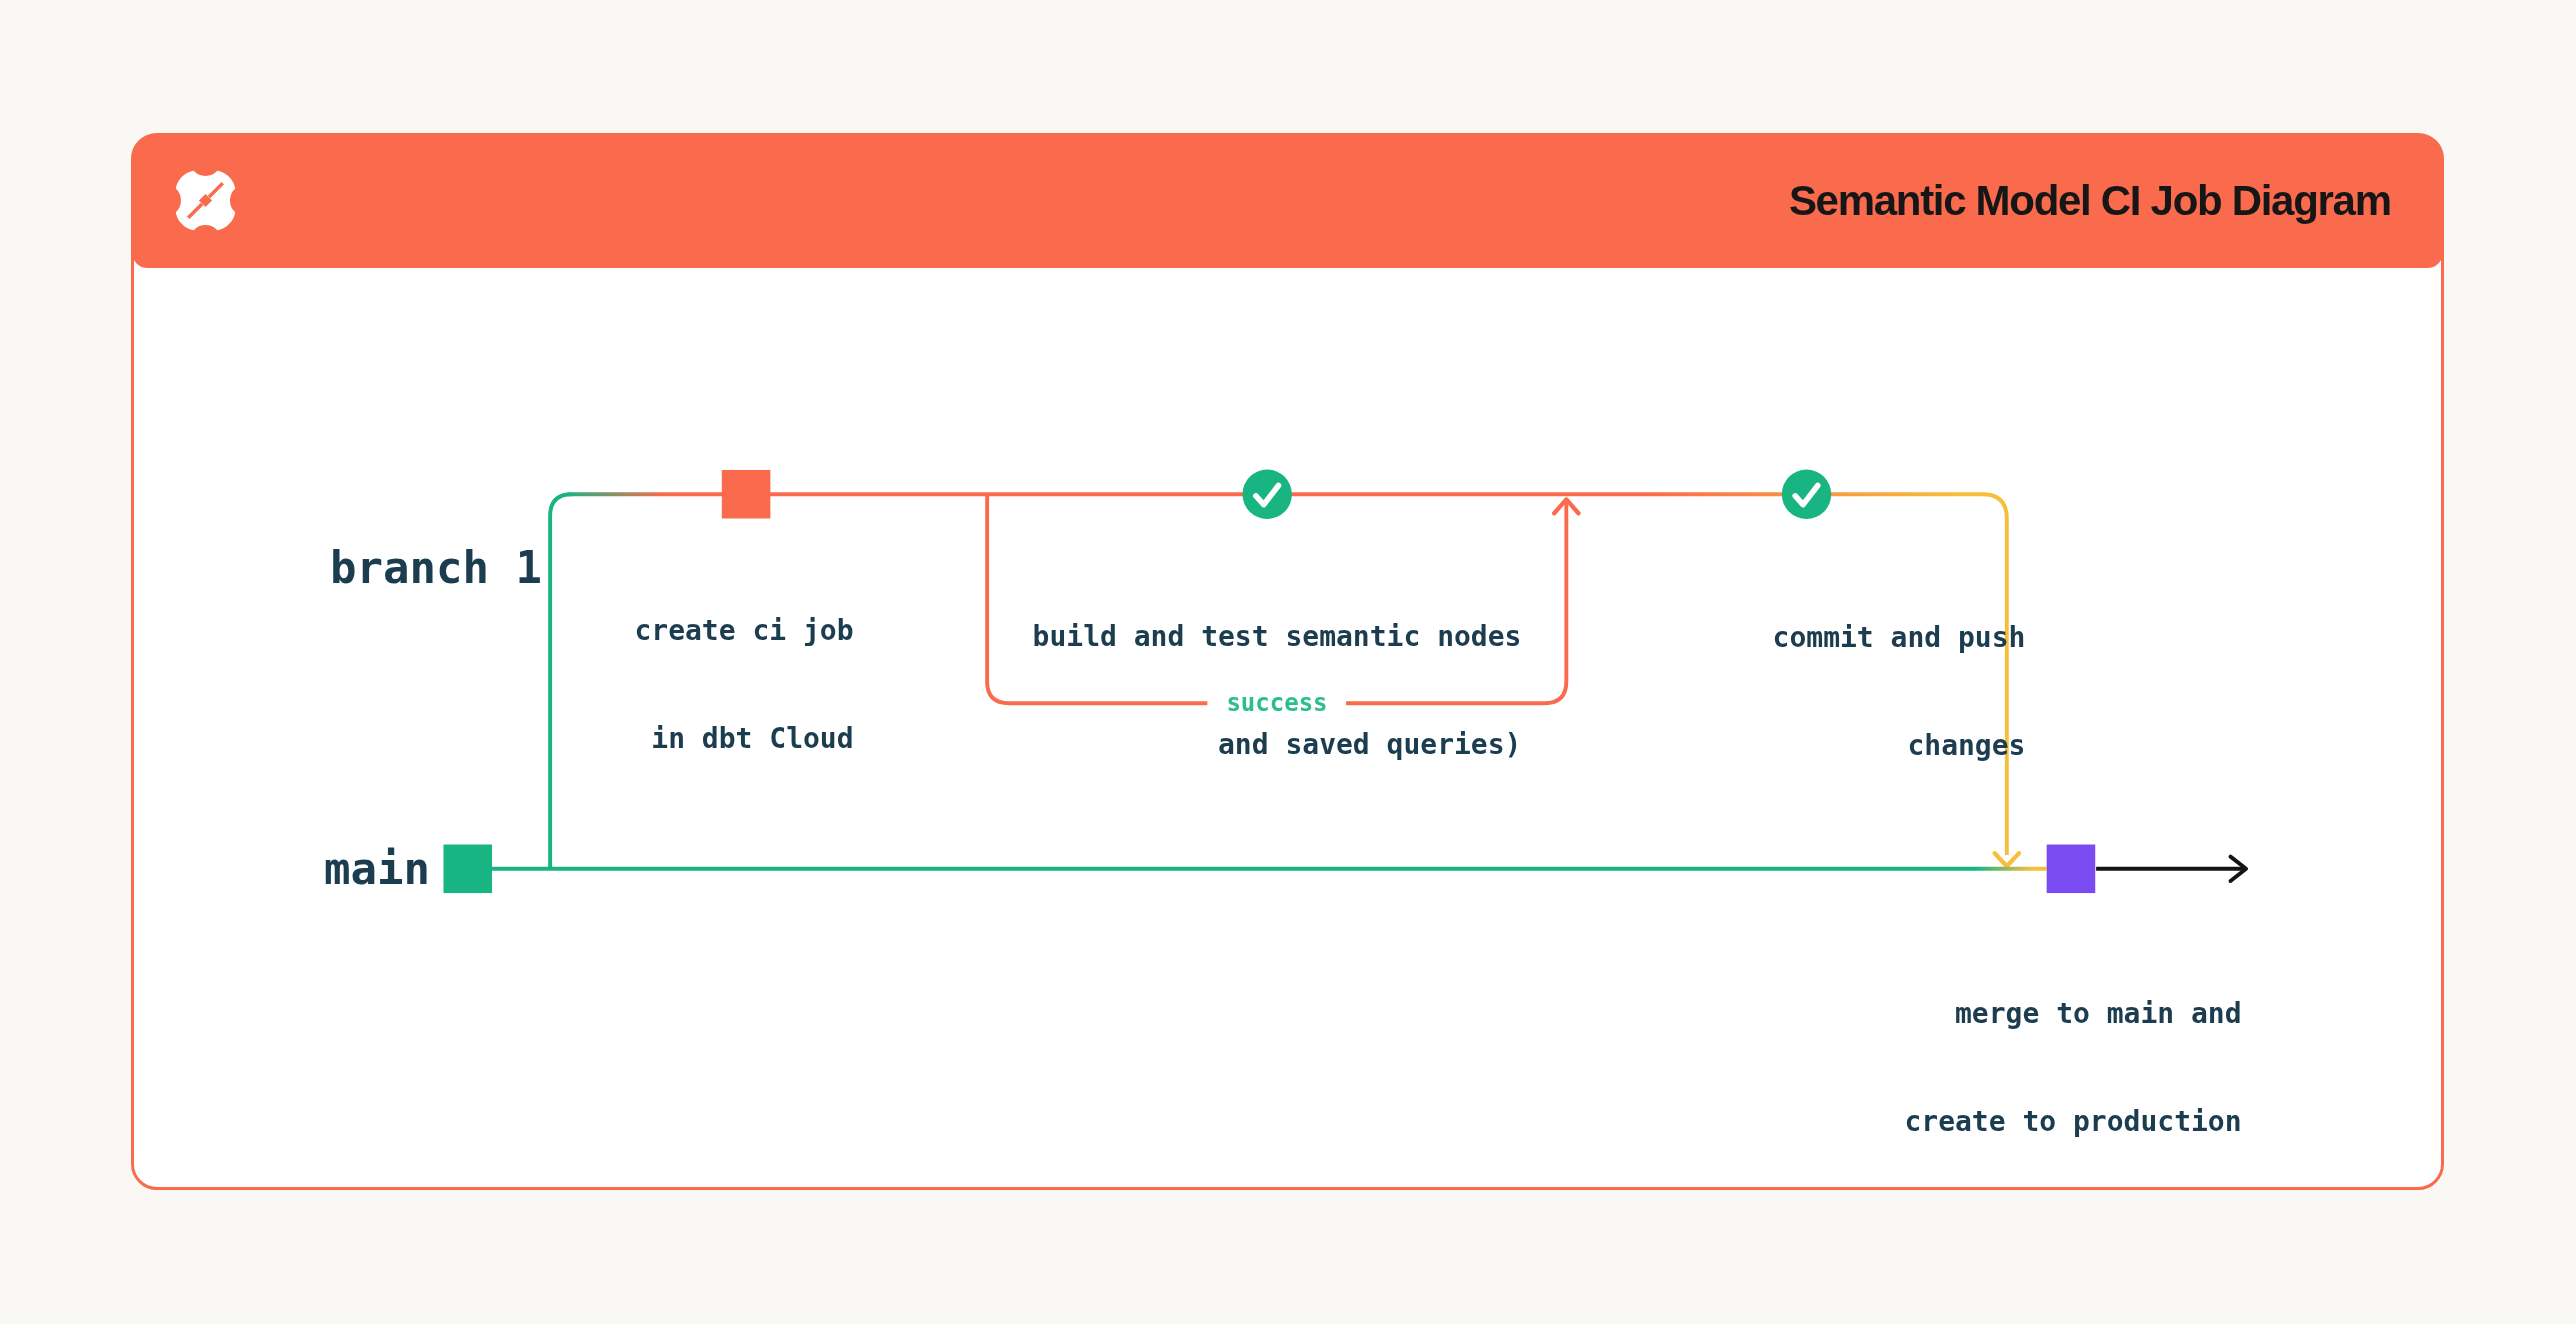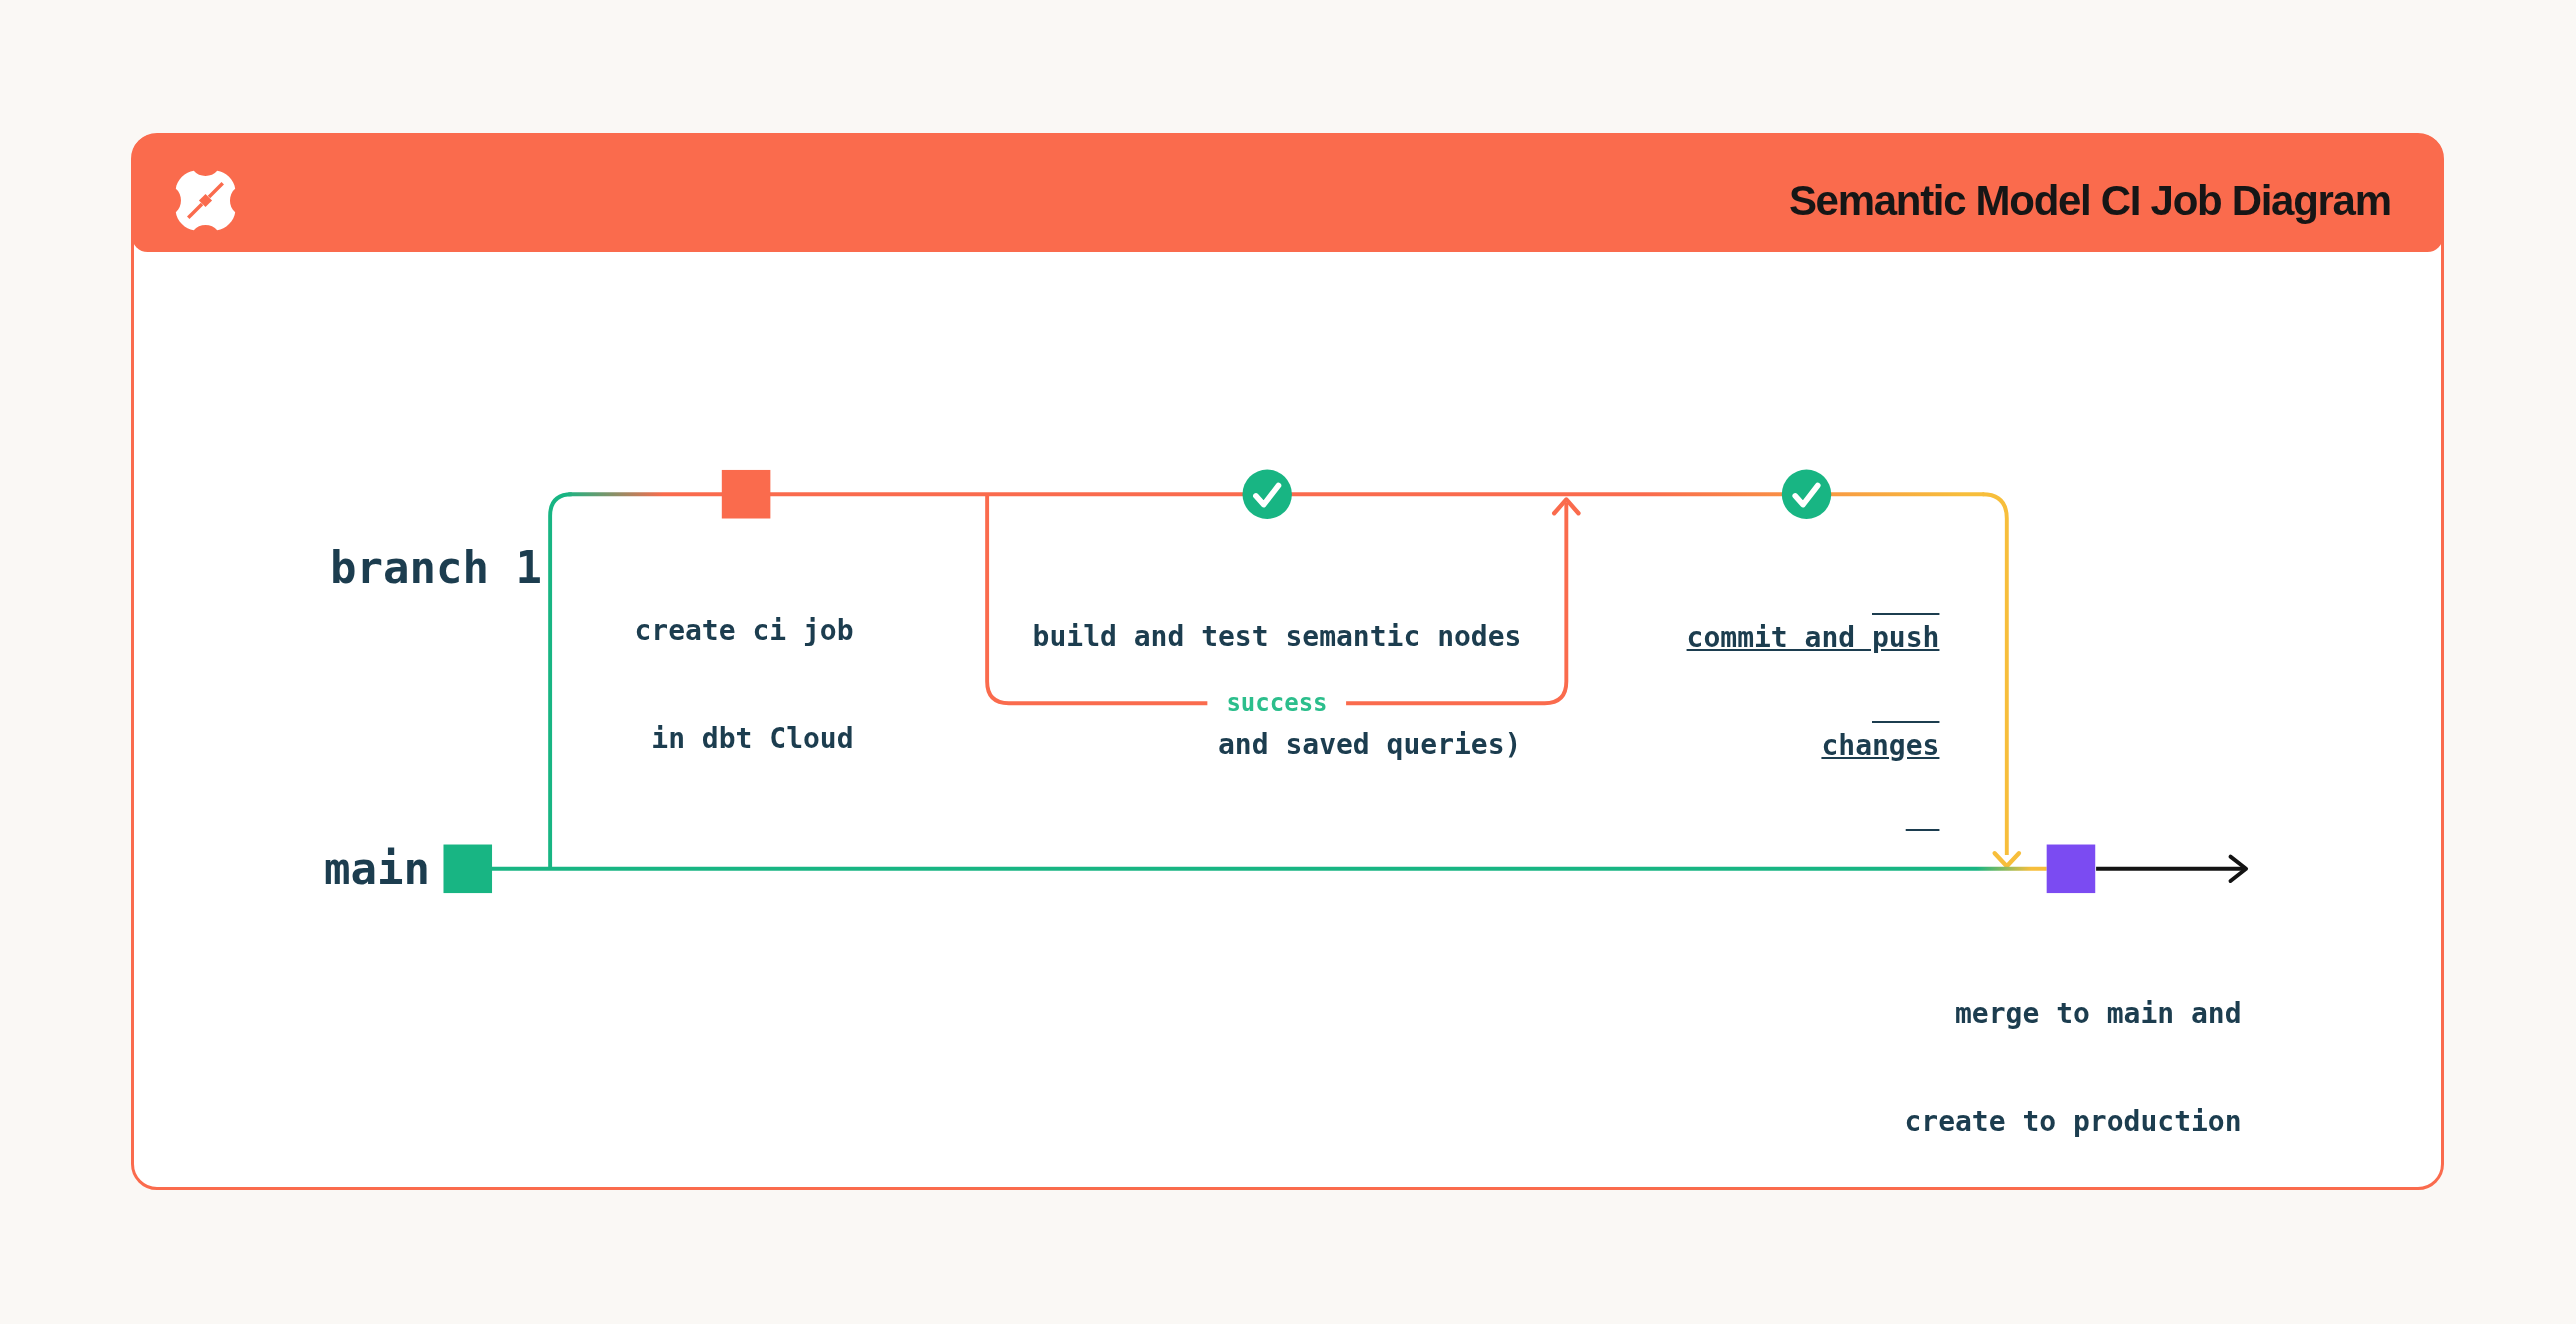--- a/index.html
+++ b/index.html
@@ -9,21 +9,21 @@
   }
   *{margin:0;padding:0;box-sizing:border-box;}
   html,body{width:2576px;height:1324px;}
   body{background:var(--page-bg);font-family:"DejaVu Sans Mono",monospace;}
   .page{position:relative;width:2576px;height:1324px;overflow:hidden;}
   .card{
     position:absolute;left:131px;top:133px;width:2313px;height:1057px;
     background:var(--card-bg);border:3.5px solid var(--orange);border-radius:26px;
   }
   .card-header{
-    position:absolute;top:-1.7px;left:-1.7px;right:-1.7px;height:118px;
+    position:absolute;top:-1.7px;left:-1.7px;right:-1.7px;height:134px;
     background:var(--orange);border-radius:23.4px 23.4px 15.6px 15.6px;
   }
   .logo{position:absolute;left:39px;top:32px;width:69px;height:69px;}
   .title{
     position:absolute;right:52px;top:0;height:134px;display:flex;align-items:center;
     font-family:"Liberation Sans",sans-serif;font-weight:bold;font-size:42px;
     font-stretch:semi-condensed;letter-spacing:-1.3px;color:var(--title-text);
   }
   .diagram-svg{position:absolute;left:0;top:0;width:2576px;height:1324px;}
   .lbl{position:absolute;font-weight:bold;color:var(--dark-text);white-space:pre;}
@@ -104,21 +104,21 @@
   <div class="lbl step" style="left:744px;top:541px;">
     <div>create ci job</div>
     <div>in dbt Cloud</div>
   </div>
 
   <div class="lbl step" style="left:1277px;top:547px;">
     <div>build and test semantic nodes</div>
     <div>and saved queries)</div>
   </div>
 
-  <div class="lbl step" style="left:1813px;top:548px;text-decoration:underline;">
+  <div class="lbl step" style="left:1899px;top:548px;">
     <div>commit and push</div>
     <div>changes</div>
   </div>
 
   <div class="lbl step" style="left:2073px;top:924px;">
     <div>merge to main and</div>
     <div>create to production</div>
   </div>
 
   <div class="success-lbl" style="left:1277px;top:685px;">success</div>

